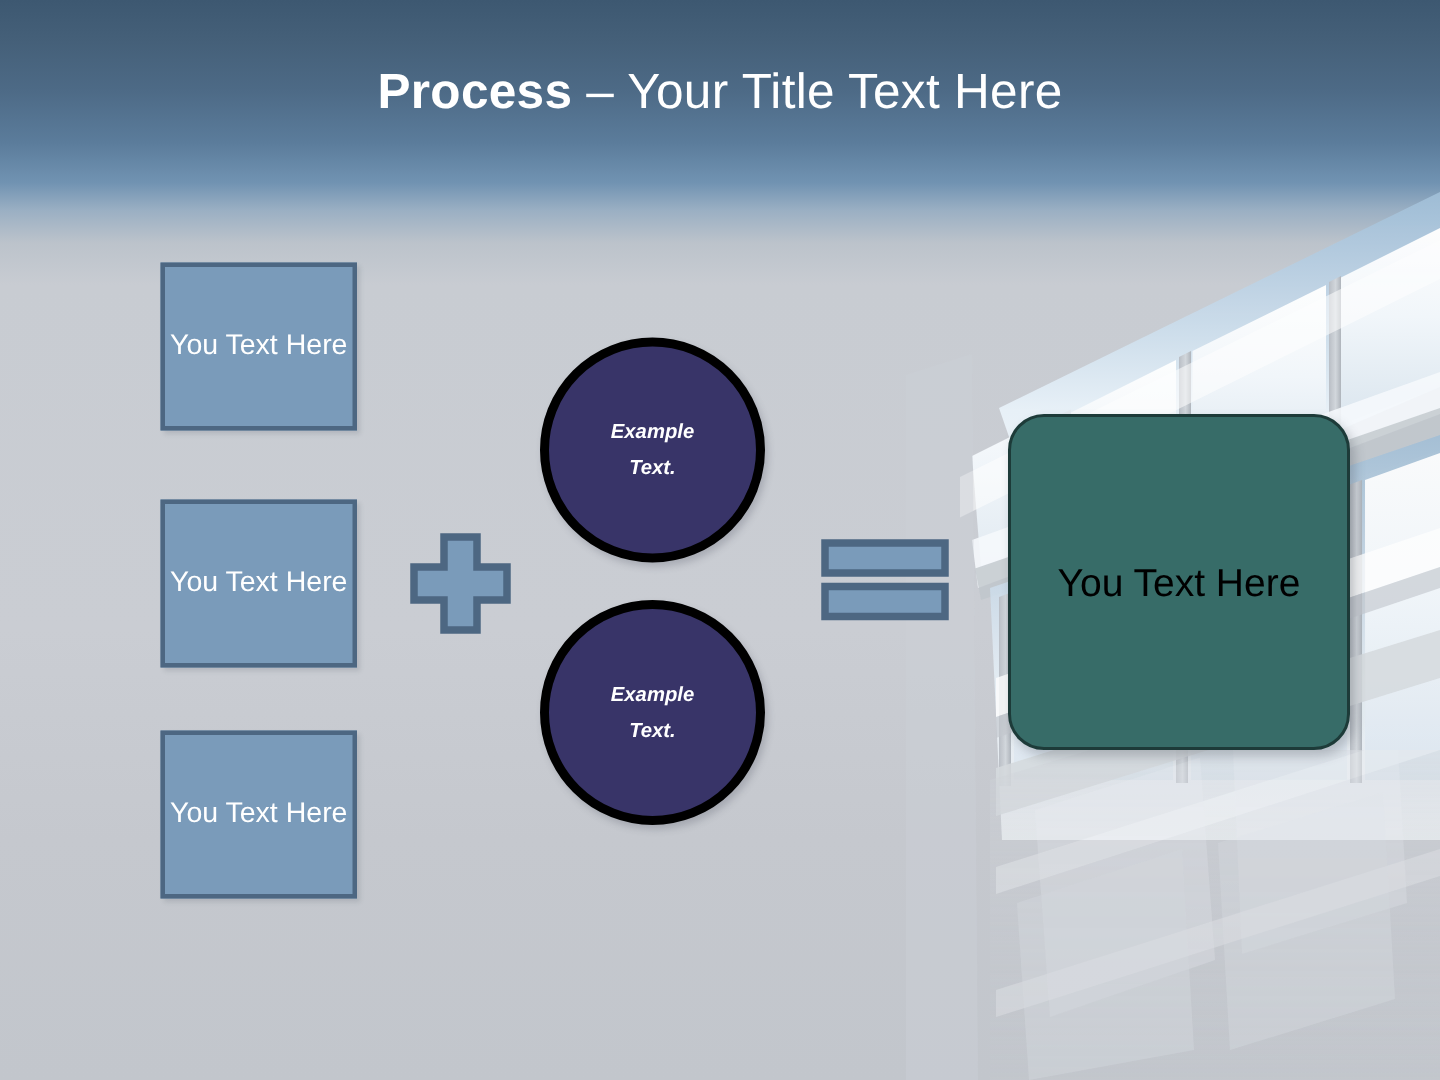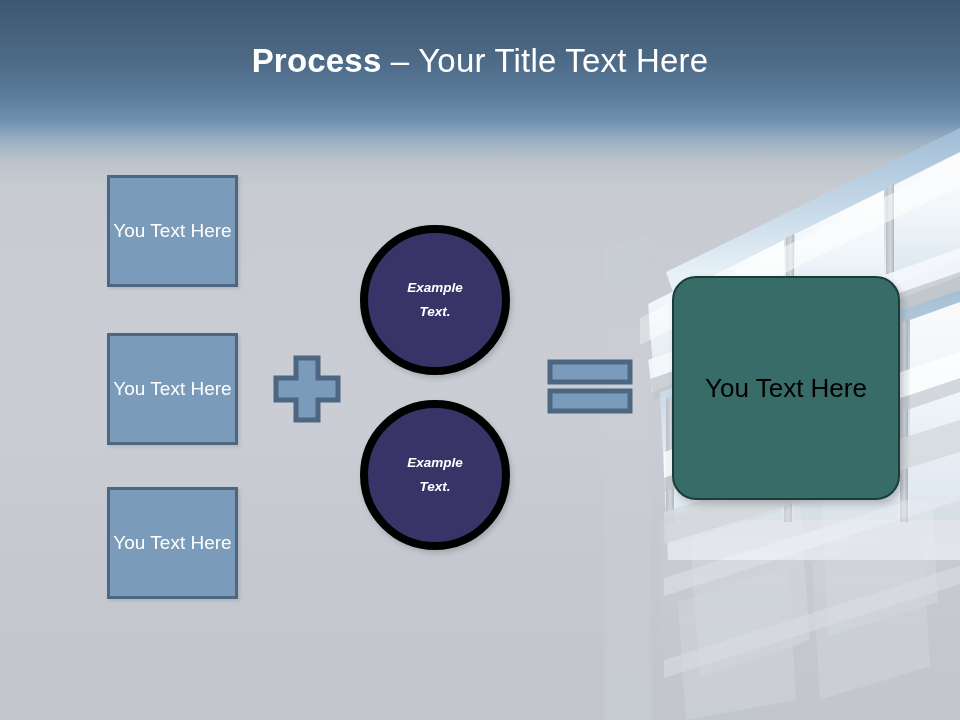--- a/index.html
+++ b/index.html
@@ -94,21 +94,21 @@
   }
 
   
   .circle {
     position: absolute;
     width: 150px;
     height: 150px;
     left: 360px;
     border-radius: 50%;
     background: #383468;
-    border: 8px solid #000000;
+    border: 6px solid #000000;
     box-sizing: border-box;
     display: flex;
     align-items: center;
     justify-content: center;
     color: #ffffff;
     font-size: 13.5px;
     font-weight: 700;
     font-style: italic;
     line-height: 1.75;
     text-align: center;

